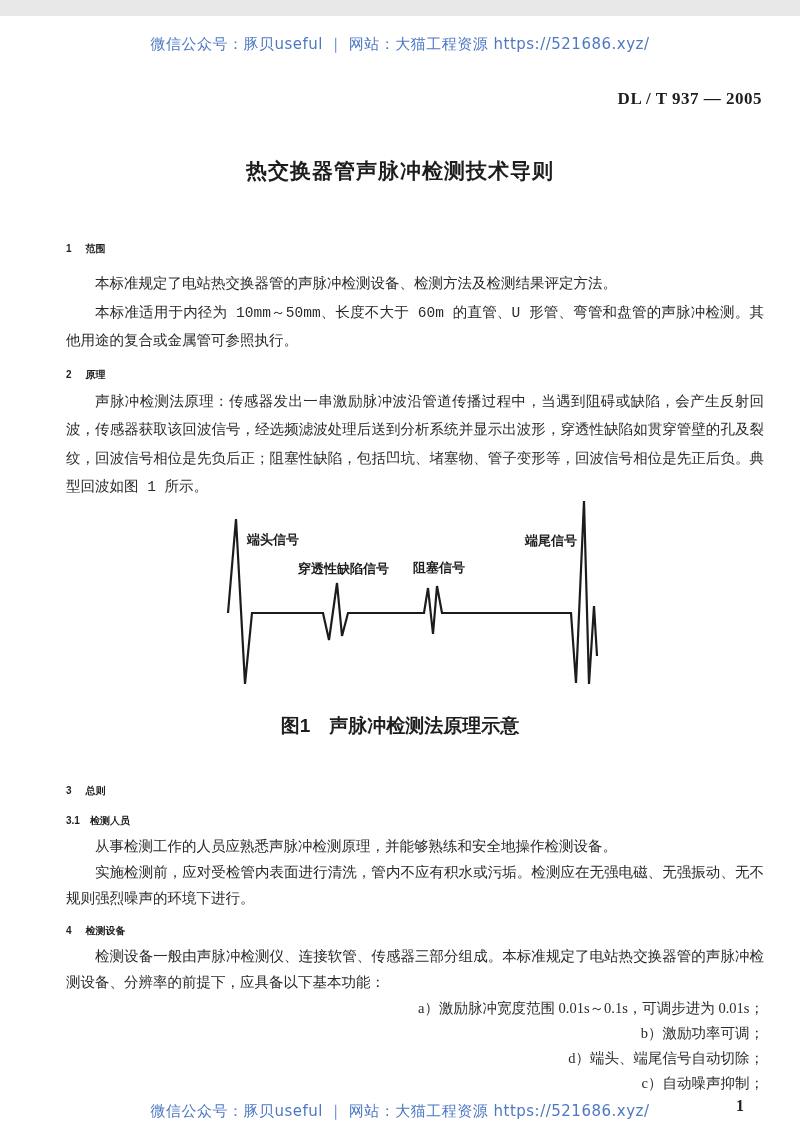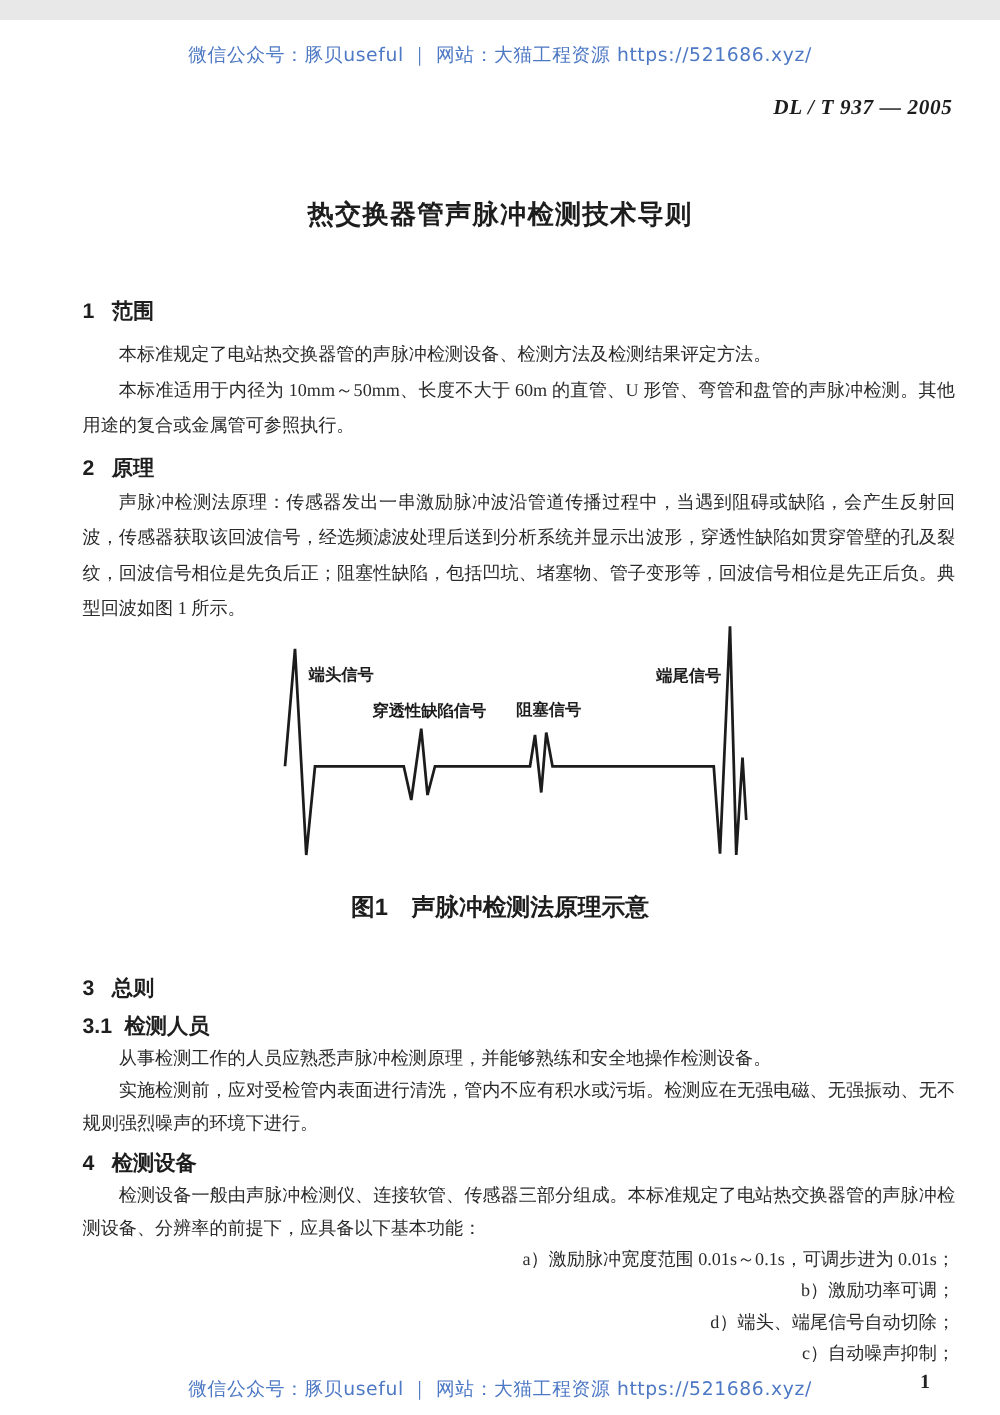--- a/index.html
+++ b/index.html
@@ -15,49 +15,48 @@
   .watermark{
     position:absolute;left:0;width:100%;
     text-align:center;
     font-size:15px;
     letter-spacing:0.5px;
     font-family:"DejaVu Sans",sans-serif;
   }
   .wm-top{top:19px;}
   .wm-bottom{top:1086px;}
   .doc-number{
-    position:absolute;top:60px;right:38px;
+    position:absolute;top:73px;right:38px;
     font-family:"Liberation Serif","DejaVu Serif",serif;
     font-weight:700;font-size:17px;letter-spacing:0.5px;
     color:#1d1d1d;
-    font-style:italic;
   }
   .page-title{
     position:absolute;top:141px;left:0;width:100%;
     text-align:center;
     font-family:"Liberation Sans","DejaVu Sans",sans-serif;
     font-weight:700;font-size:21px;letter-spacing:1px;
     color:#1d1d1d;
   }
   .block{
     position:absolute;left:66px;width:698px;
     font-size:14.5px;
   }
   .block-a{top:220px;}
   .block-b{top:762px;}
   .sec-h{
     font-family:"Liberation Sans","DejaVu Sans",sans-serif;
-    font-weight:700;font-size:17px;line-height:26px;
+    font-weight:700;font-size:10px;line-height:26px;
     color:#1e1e1e;
   }
   .sec-h .num{margin-right:14px;}
   .sub-h .num{margin-right:10px;}
   .body-p{
     margin:0;text-indent:2em;text-align:justify;
-    line-height:28.5px;color:#2a2a2a;
+    line-height:28.5px;color:#2a2a2a;font-family:Liberation Mono, monospace;
   }
   .block-b .body-p{line-height:26px;}
   .mt8{margin-top:8px;}
   .mt6{margin-top:6px;}
   .mt4{margin-top:4px;}
   .list{margin-top:0;}
   .list-item{
     padding-left:29px;line-height:25px;color:#2a2a2a;text-align:right;
   }
   .figure{

